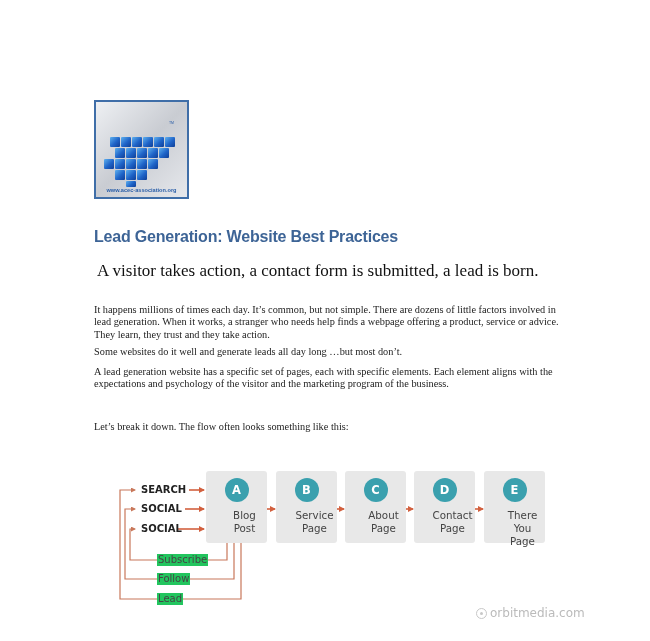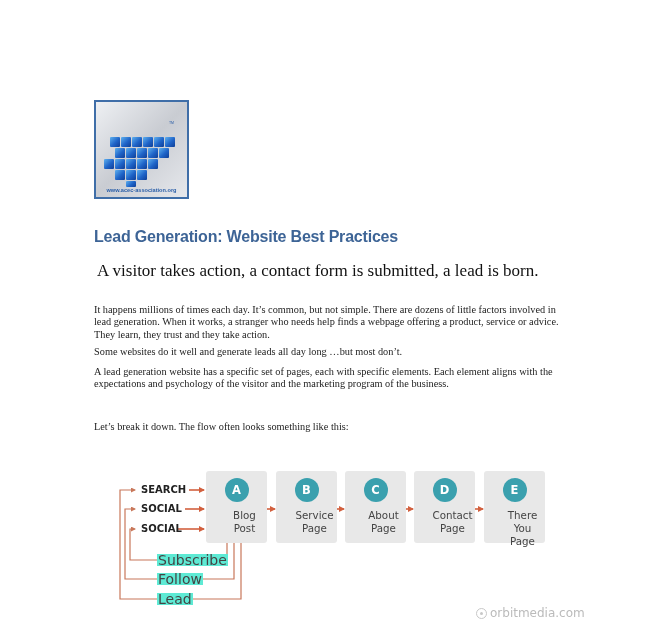--- a/index.html
+++ b/index.html
@@ -92,23 +92,23 @@
     }
     .source-label {
       position: absolute;
       font-family: "DejaVu Sans", sans-serif;
       font-weight: bold; font-size: 10px; color: #222;
       line-height: 12px; white-space: nowrap;
     }
     .action-label {
       position: absolute;
       font-family: "DejaVu Sans", sans-serif;
-      font-size: 14px; color: #444;
+      font-size: 10px; color: #444;
       line-height: 12px; white-space: nowrap;
-      background: #5eead4; padding: 0 1px;
+      background: #22c55e; padding: 0 1px;
     }
     .watermark {
       left: 468px; top: 606px;
       font-family: "DejaVu Sans", sans-serif;
       font-size: 12px; color: #bbb;
       white-space: nowrap;
     }
     .wm-icon {
       display: inline-block; width: 9px; height: 9px;
       border: 1px solid #c8c8c8; border-radius: 50%;

